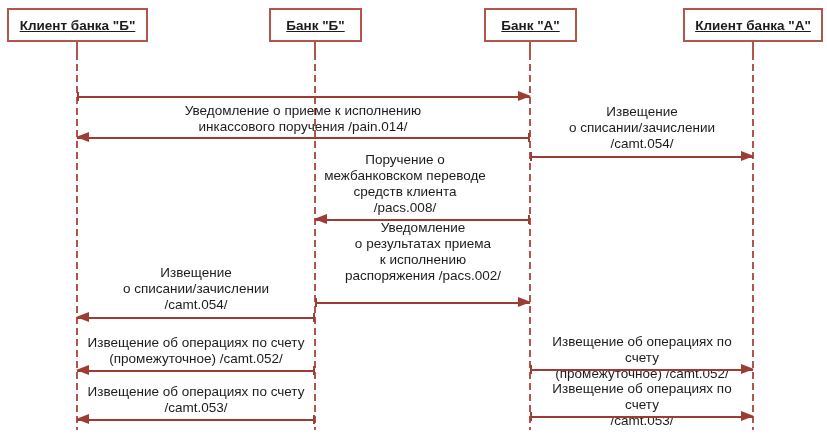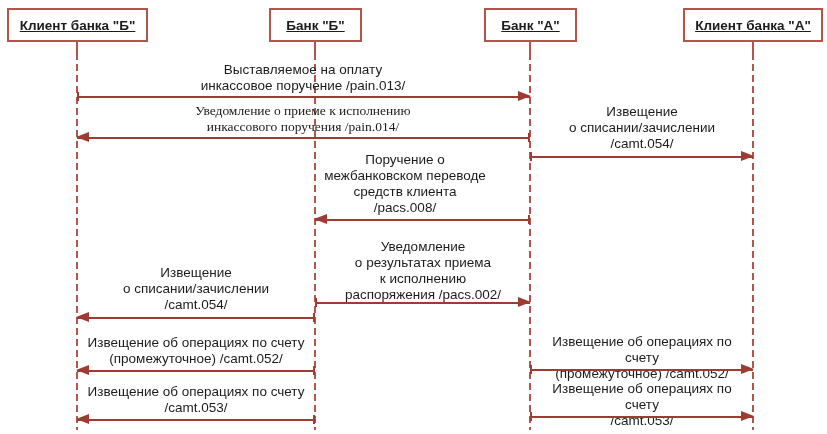--- a/index.html
+++ b/index.html
@@ -82,29 +82,27 @@
   <div class="stub" style="left:76px;"></div>
   <div class="stub" style="left:314px;"></div>
   <div class="stub" style="left:529px;"></div>
   <div class="stub" style="left:752px;"></div>
 
   <div class="lifeline" style="left:76px;"></div>
   <div class="lifeline" style="left:314px;"></div>
   <div class="lifeline" style="left:529px;"></div>
   <div class="lifeline" style="left:752px;"></div>
 
-  <div class="msg-label" style="left:303px;top:62px;">Выставляемое на оплату
-инкассовое поручение /pain.013/</div>
   <div class="arrow right" style="left:77px;top:97px;width:453px;">
     <i class="shaft"></i>
       <i class="tick"></i>
       <i class="head"></i>
   </div>
 
-  <div class="msg-label" style="left:303px;top:103px;font-family:Liberation Serif, serif;">Уведомление о приеме к исполнению
+  <div class="msg-label" style="left:303px;top:103px;">Уведомление о приеме к исполнению
 инкассового поручения /pain.014/</div>
   <div class="arrow left" style="left:77px;top:138px;width:453px;">
     <i class="shaft"></i>
       <i class="tick"></i>
       <i class="head"></i>
   </div>
 
   <div class="msg-label" style="left:642px;top:104px;">Извещение
 о списании/зачислении
 /camt.054/</div>
@@ -117,21 +115,21 @@
   <div class="msg-label" style="left:405px;top:152px;">Поручение о
 межбанковском переводе
 средств клиента
 /pacs.008/</div>
   <div class="arrow left" style="left:315px;top:220px;width:215px;">
     <i class="shaft"></i>
       <i class="tick"></i>
       <i class="head"></i>
   </div>
 
-  <div class="msg-label" style="left:423px;top:239px;">Уведомление
+  <div class="msg-label" style="left:423px;top:220px;">Уведомление
 о результатах приема
 к исполнению
 распоряжения /pacs.002/</div>
   <div class="arrow right" style="left:315px;top:303px;width:215px;">
     <i class="shaft"></i>
       <i class="tick"></i>
       <i class="head"></i>
   </div>
 
   <div class="msg-label" style="left:196px;top:265px;">Извещение

